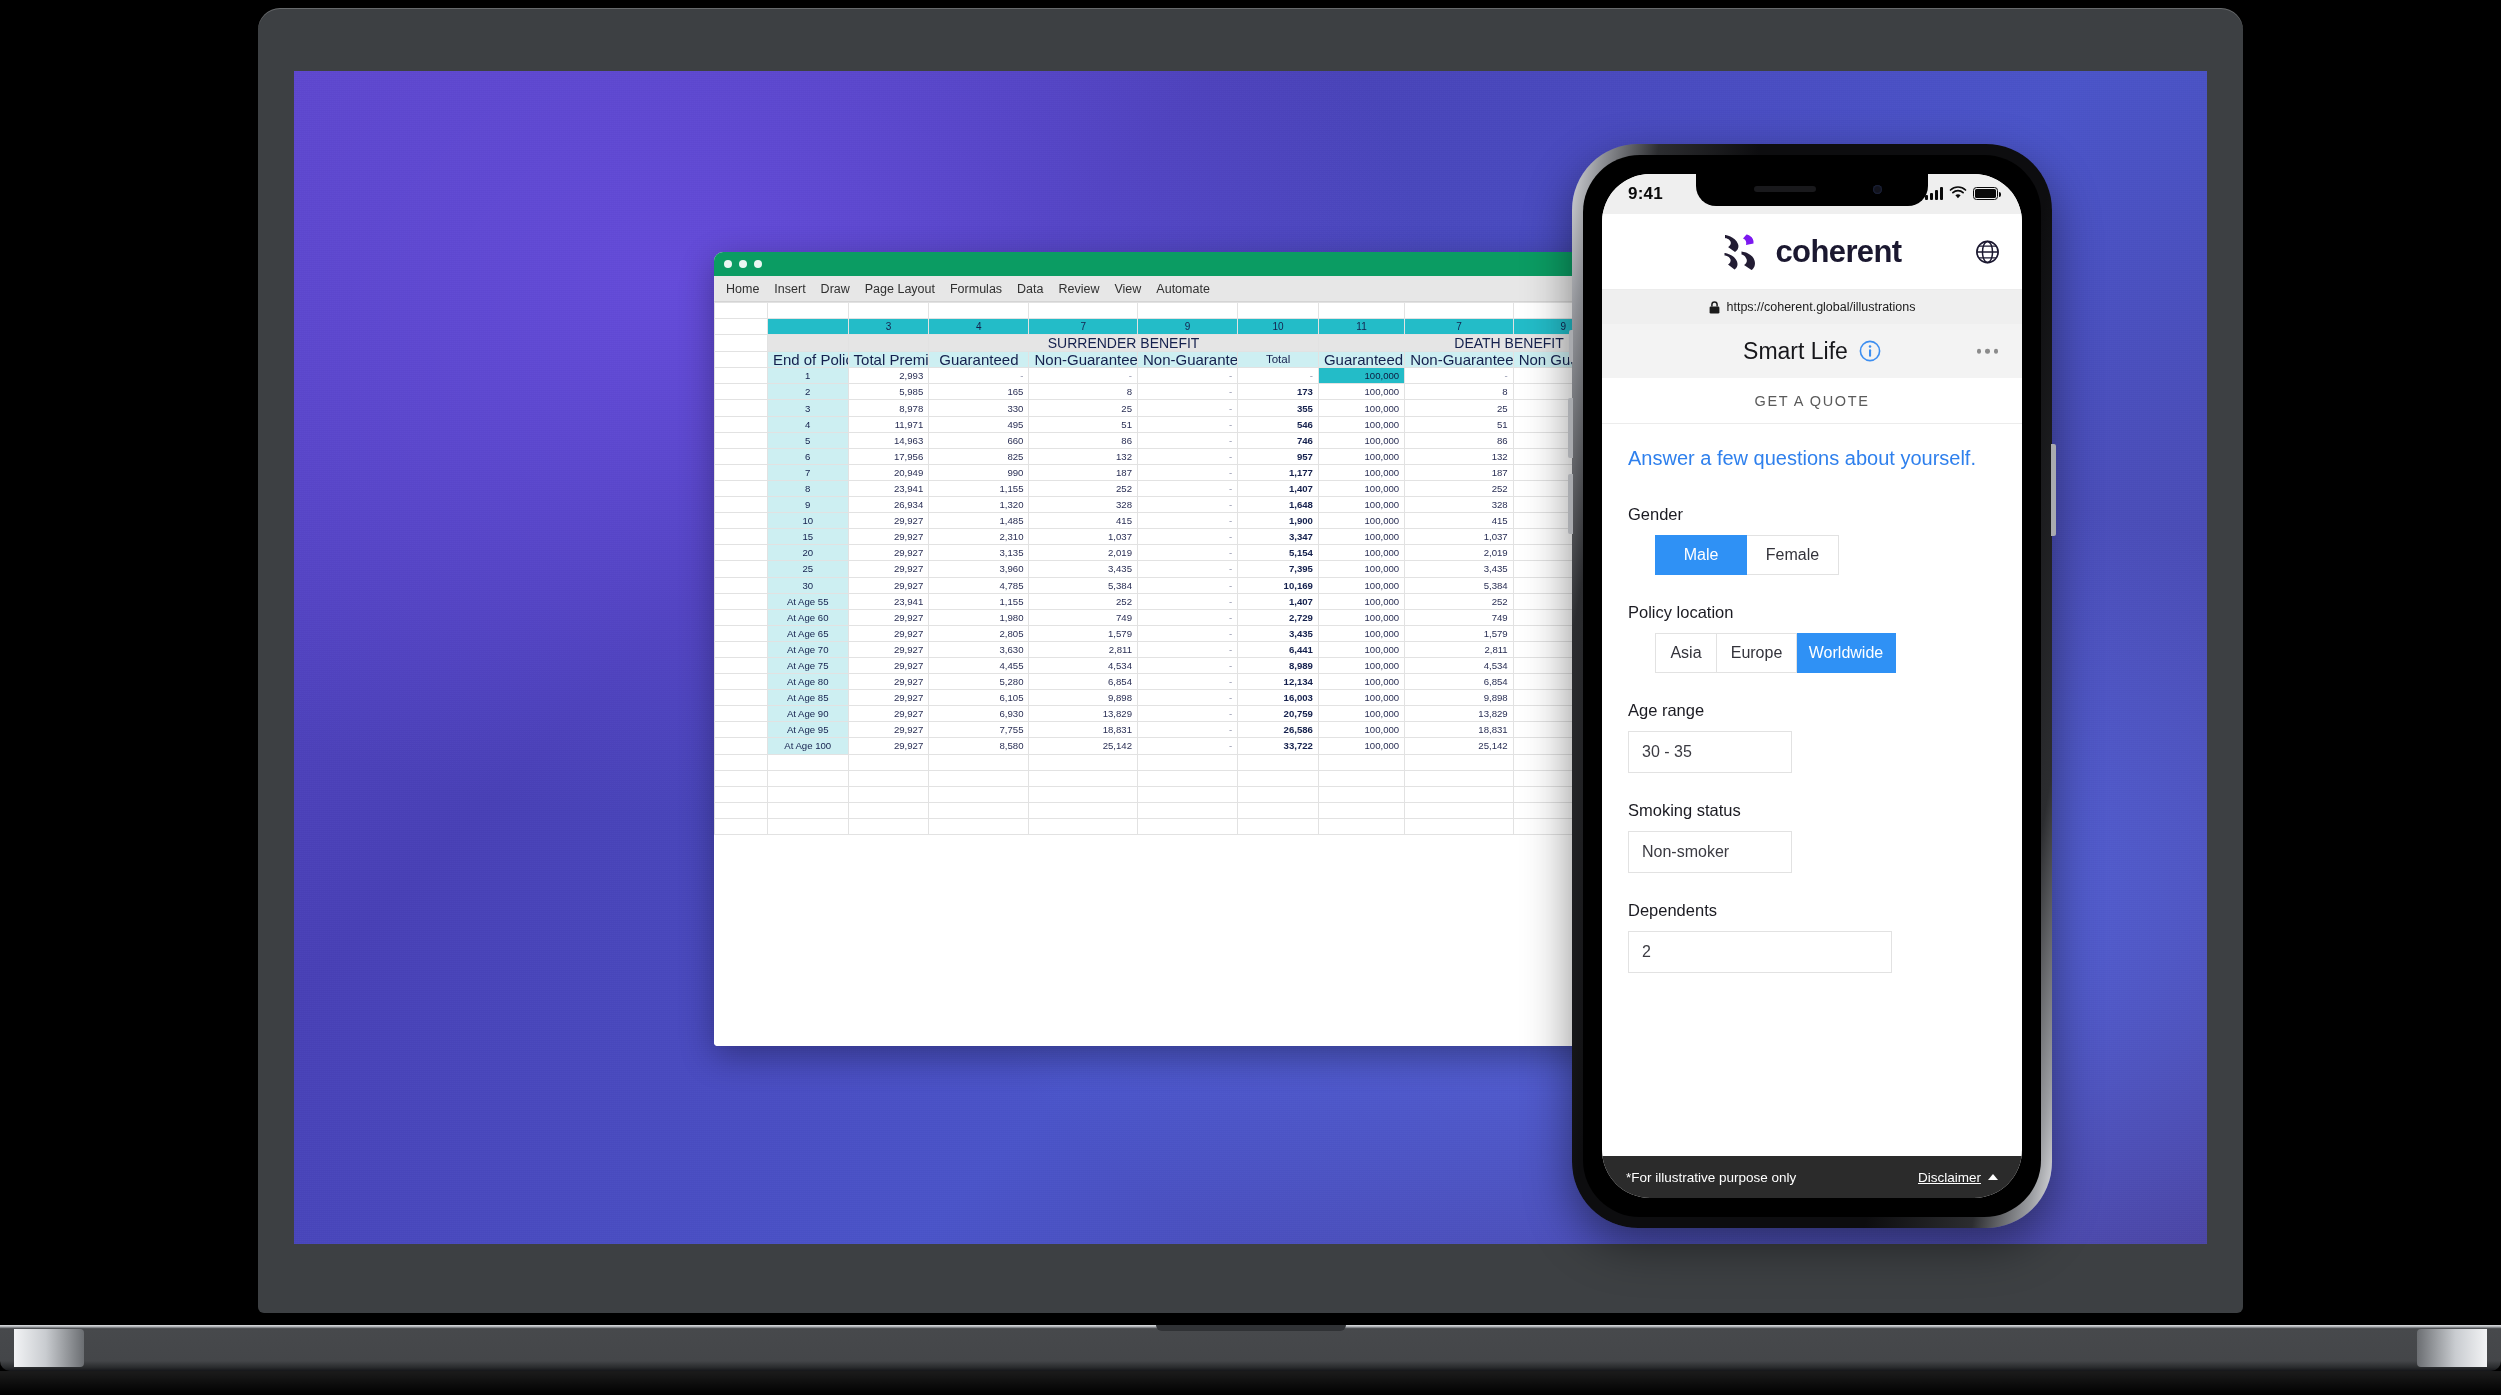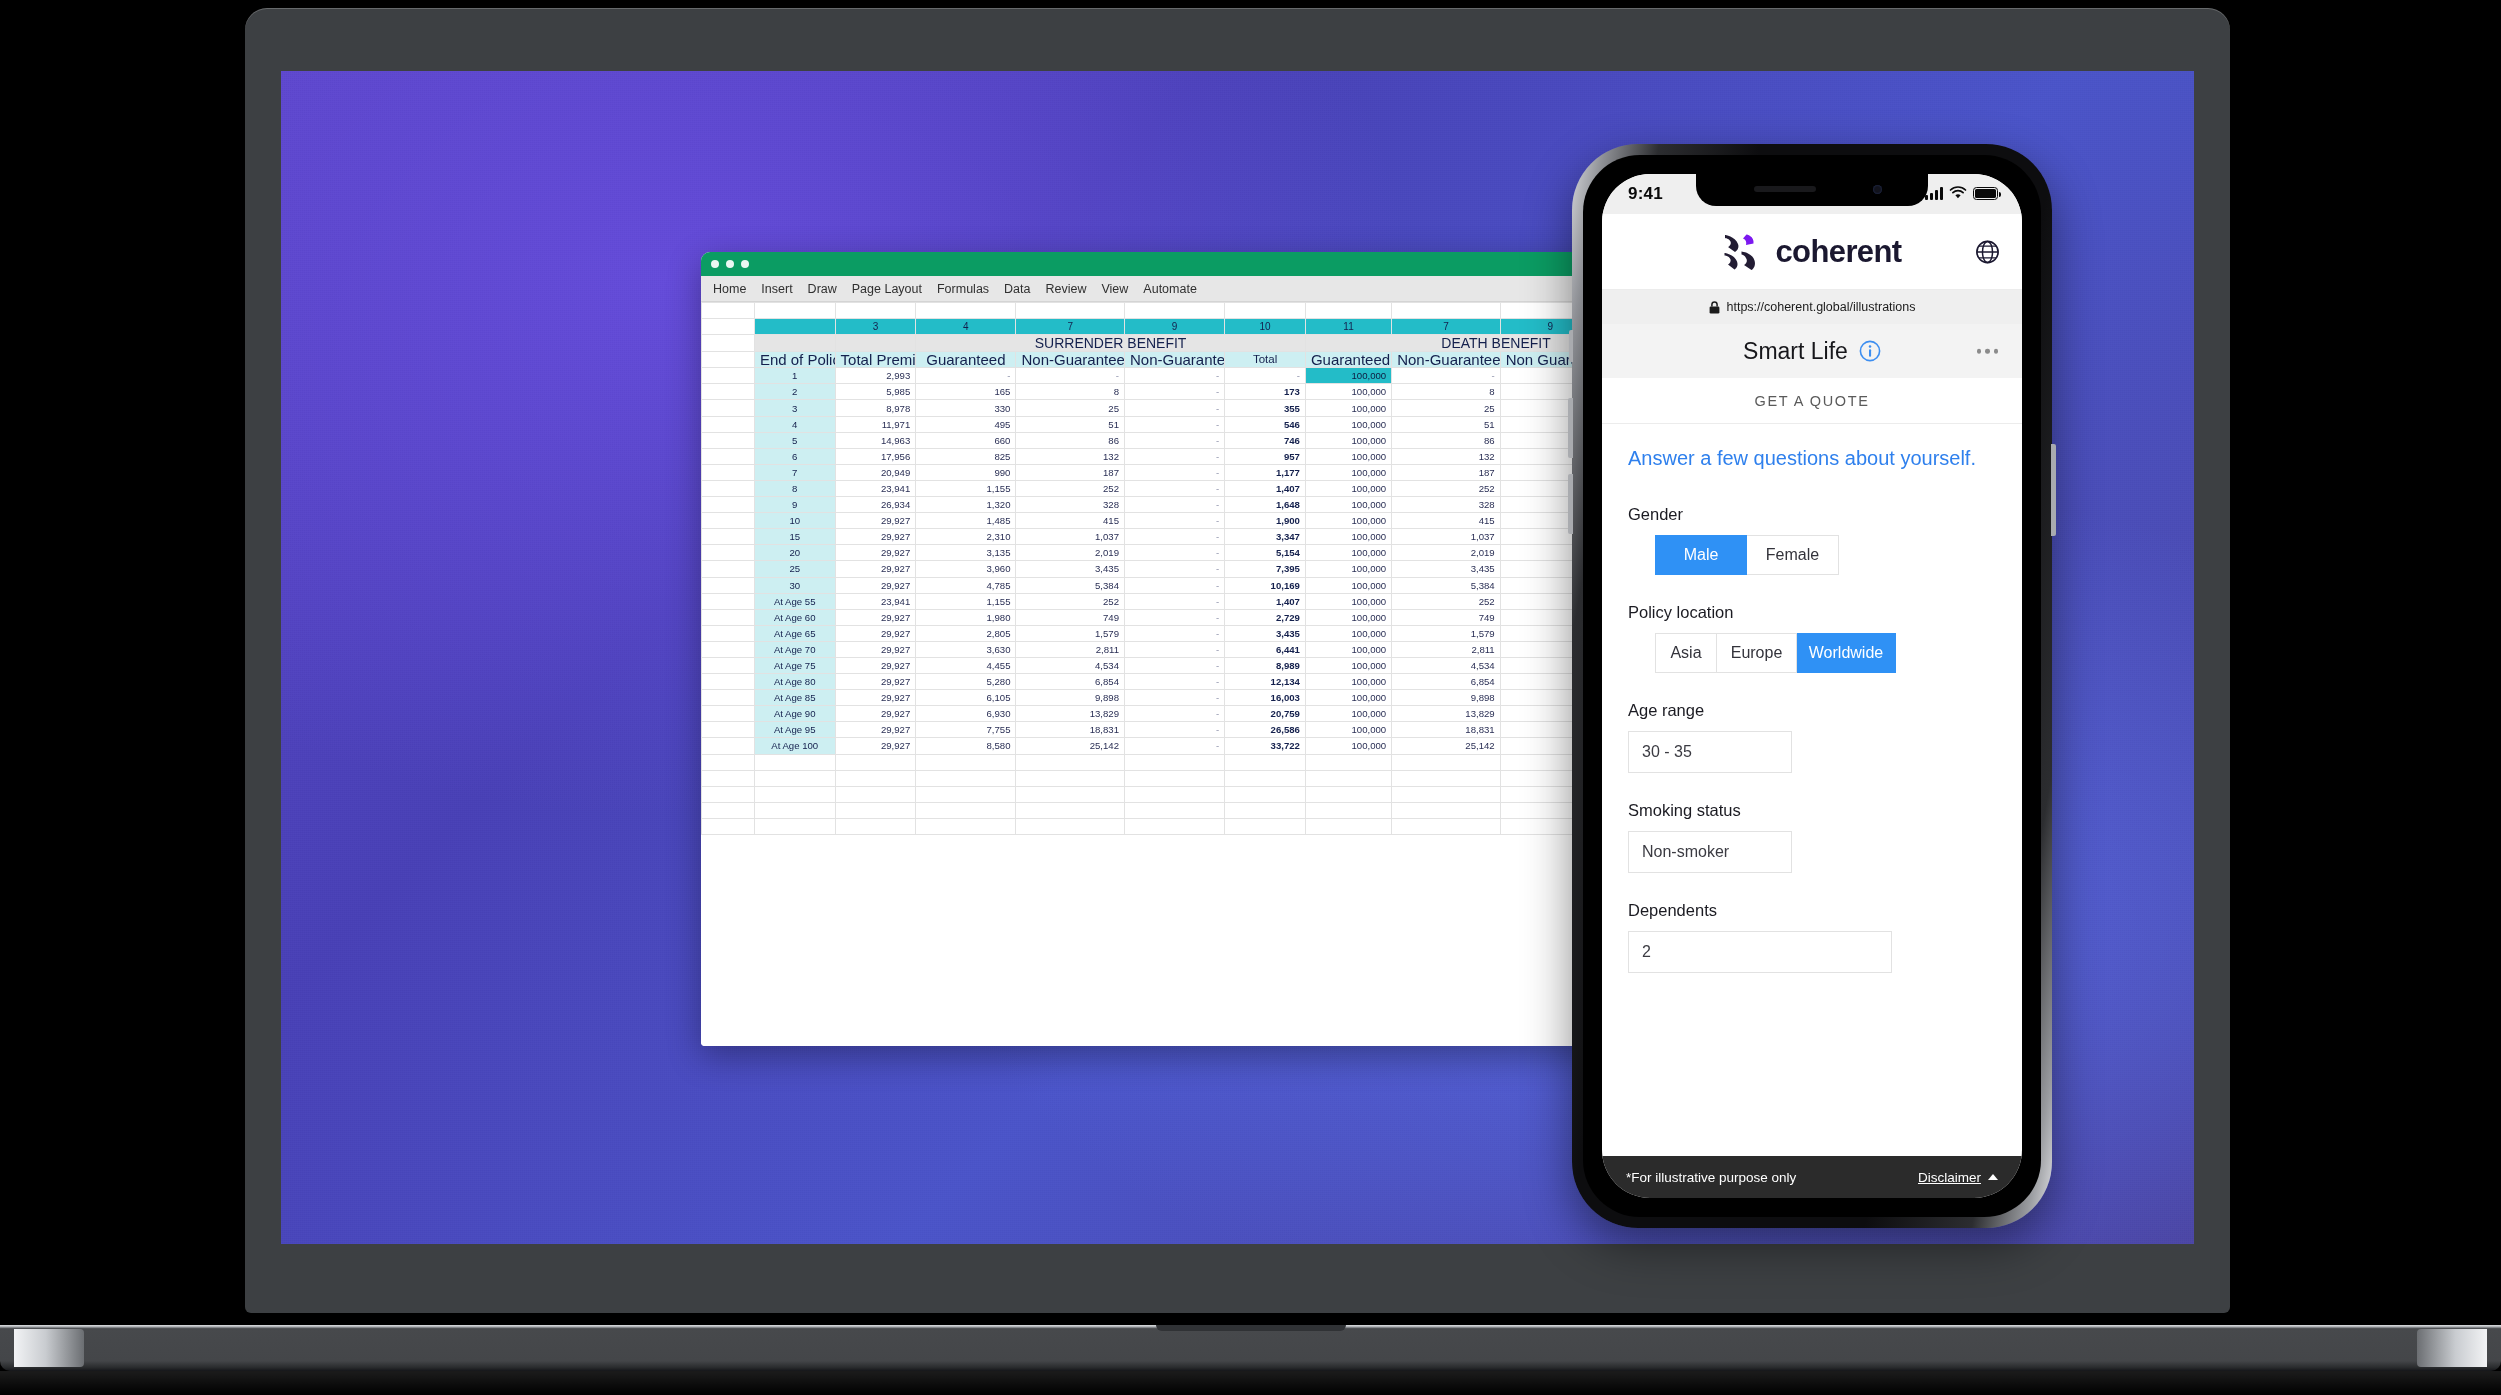--- a/index.html
+++ b/index.html
@@ -6,21 +6,21 @@
   html, body {
     width: 2501px; height: 1395px;
     background: #000;
     overflow: hidden;
     font-family: "Liberation Sans", sans-serif;
   }
 
   
   #laptop-device {
     position: absolute;
-    left: 245px; top: 8px;
+    left: 258px; top: 8px;
     width: 1985px; height: 1072px;
   }
   #laptop-lid {
     position: absolute;
     left: 0; top: 0;
     width: 1985px; height: 1305px;
     background: #3d4043;
     border-radius: 22px 22px 6px 6px;
     box-shadow: inset 0 1px 0 rgba(255,255,255,0.22);
   }

